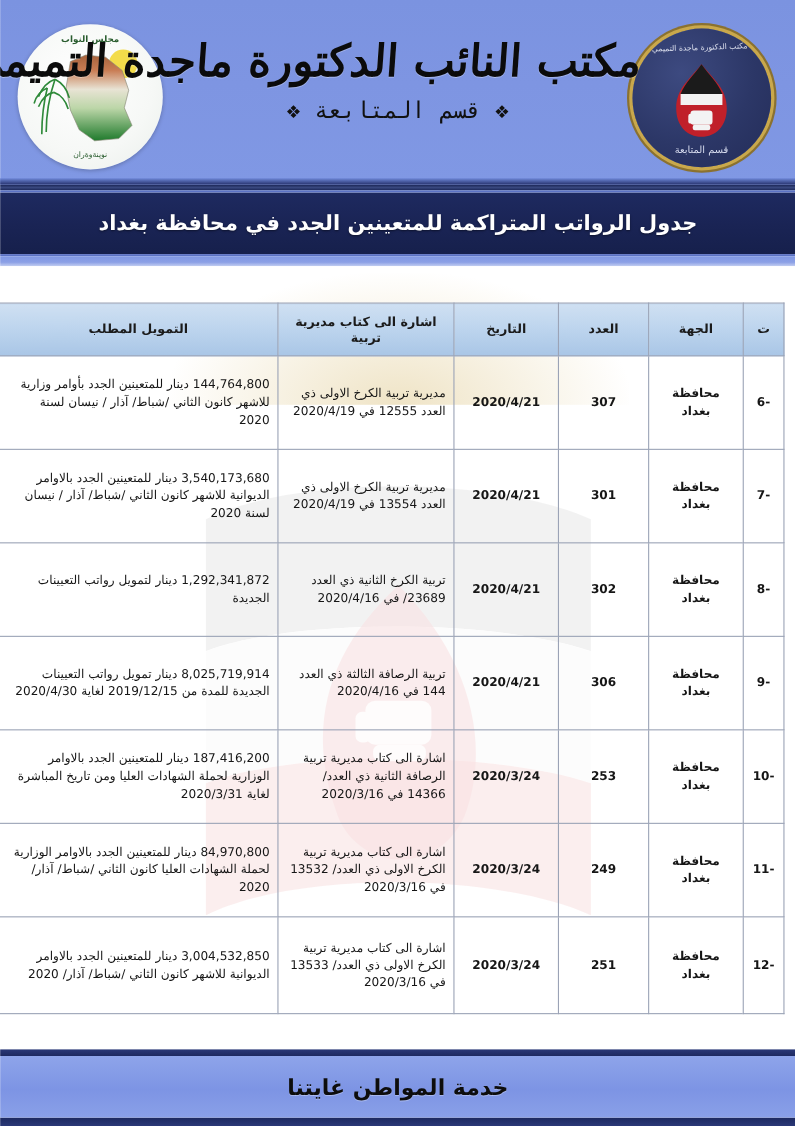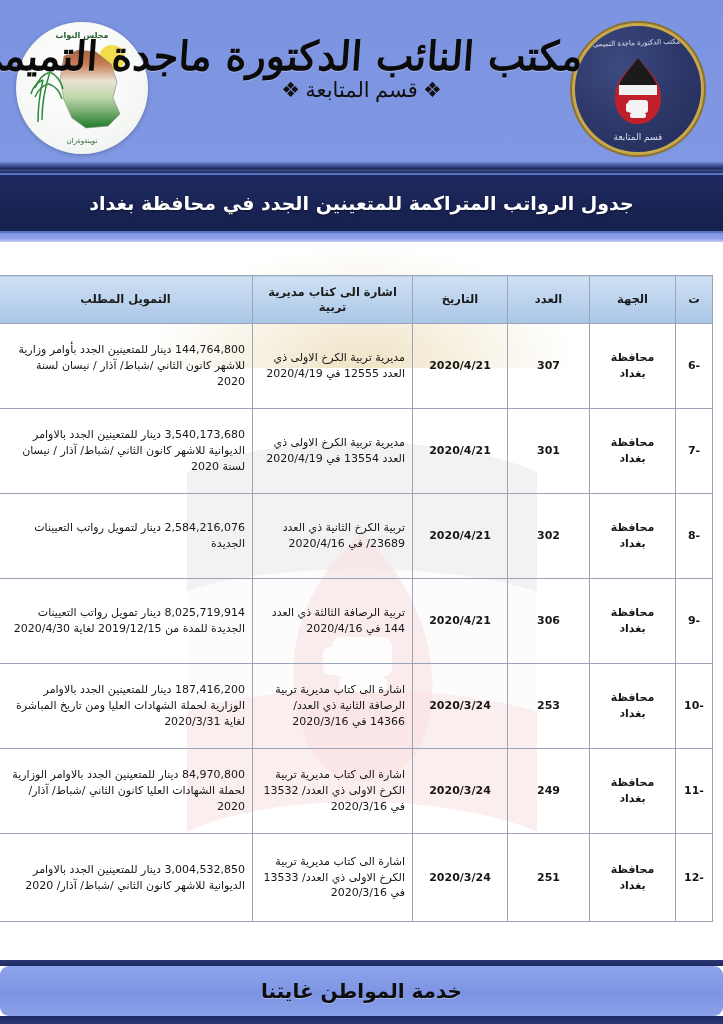--- a/index.html
+++ b/index.html
@@ -84,21 +84,22 @@
     font-weight: bold;
     font-size: 40px;
     color: #0b0b0b;
     line-height: 1.1;
     letter-spacing: -1px;
     text-shadow: 0 1px 0 rgba(255,255,255,.28);
     transform: skewX(-4deg);
     white-space: nowrap;
   }
   .subcalligraphy {
-    font-family: Liberation Serif, serif;
+    margin-top: 10px;
+    font-family: Liberation Mono, monospace;
     font-size: 21px;
     color: #111;
     white-space: nowrap;
   }
 
   
   .title-sep-top {
     height: 5px;
     background: linear-gradient(180deg,#1b2657 0%, #39487f 50%, #1b2657 100%);
   }
@@ -185,23 +186,23 @@
   th.c-ref  { width: 160px; }
   th.c-fund { width: 254px; }
   tbody tr { height: 85px; }
   tbody tr.tall { height: 88px; }
 
   
   .footer-wrap { position: absolute; left:0; right:0; bottom:0; }
   .footer-sep { height: 6px; background: linear-gradient(180deg,#2a3877 0%, #1d2960 100%); }
   .footer-bar {
     position: relative;
-    height: 50px;
+    height: 56px;
     background: linear-gradient(180deg, #8ea4ea 0%, #7d94e4 55%, #8aa0e8 100%);
-    display: flex; align-items: center; justify-content: center; border-radius: 9px;
+    display: flex; align-items: center; justify-content: center;
   }
   .footer-bar .ft {
     font-size: 20px; font-weight: bold; color: #0d0d0d;
     text-shadow: 0 1px 0 rgba(255,255,255,.3);
   }
   .footer-bottom { height: 8px; background: linear-gradient(180deg,#1d2960 0%, #2b3978 100%); }
   .footer-logo {
     position: absolute;
     right: 14px; top: -6px;
     width: 92px; height: 56px;
@@ -326,21 +327,21 @@
           <td class="c-date">2020/4/21</td>
           <td class="c-ref">مديرية تربية الكرخ الاولى ذي العدد 13554 في 2020/4/19</td>
           <td class="c-fund">3,540,173,680 دينار للمتعينين الجدد بالاوامر الديوانية للاشهر كانون الثاني /شباط/ آذار / نيسان لسنة 2020</td>
         </tr>
         <tr>
           <td class="c-idx">-8</td>
           <td class="c-ent">محافظة بغداد</td>
           <td class="c-cnt">302</td>
           <td class="c-date">2020/4/21</td>
           <td class="c-ref">تربية الكرخ الثانية ذي العدد 23689/ في 2020/4/16</td>
-          <td class="c-fund">2,584,216,076 دينار لتمويل رواتب التعيينات الجديدة</td>
+          <td class="c-fund">1,292,341,872 دينار لتمويل رواتب التعيينات الجديدة</td>
         </tr>
         <tr>
           <td class="c-idx">-9</td>
           <td class="c-ent">محافظة بغداد</td>
           <td class="c-cnt">306</td>
           <td class="c-date">2020/4/21</td>
           <td class="c-ref">تربية الرصافة الثالثة ذي العدد 144 في 2020/4/16</td>
           <td class="c-fund">8,025,719,914 دينار تمويل رواتب التعيينات الجديدة للمدة من 2019/12/15 لغاية 2020/4/30</td>
         </tr>
         <tr>

